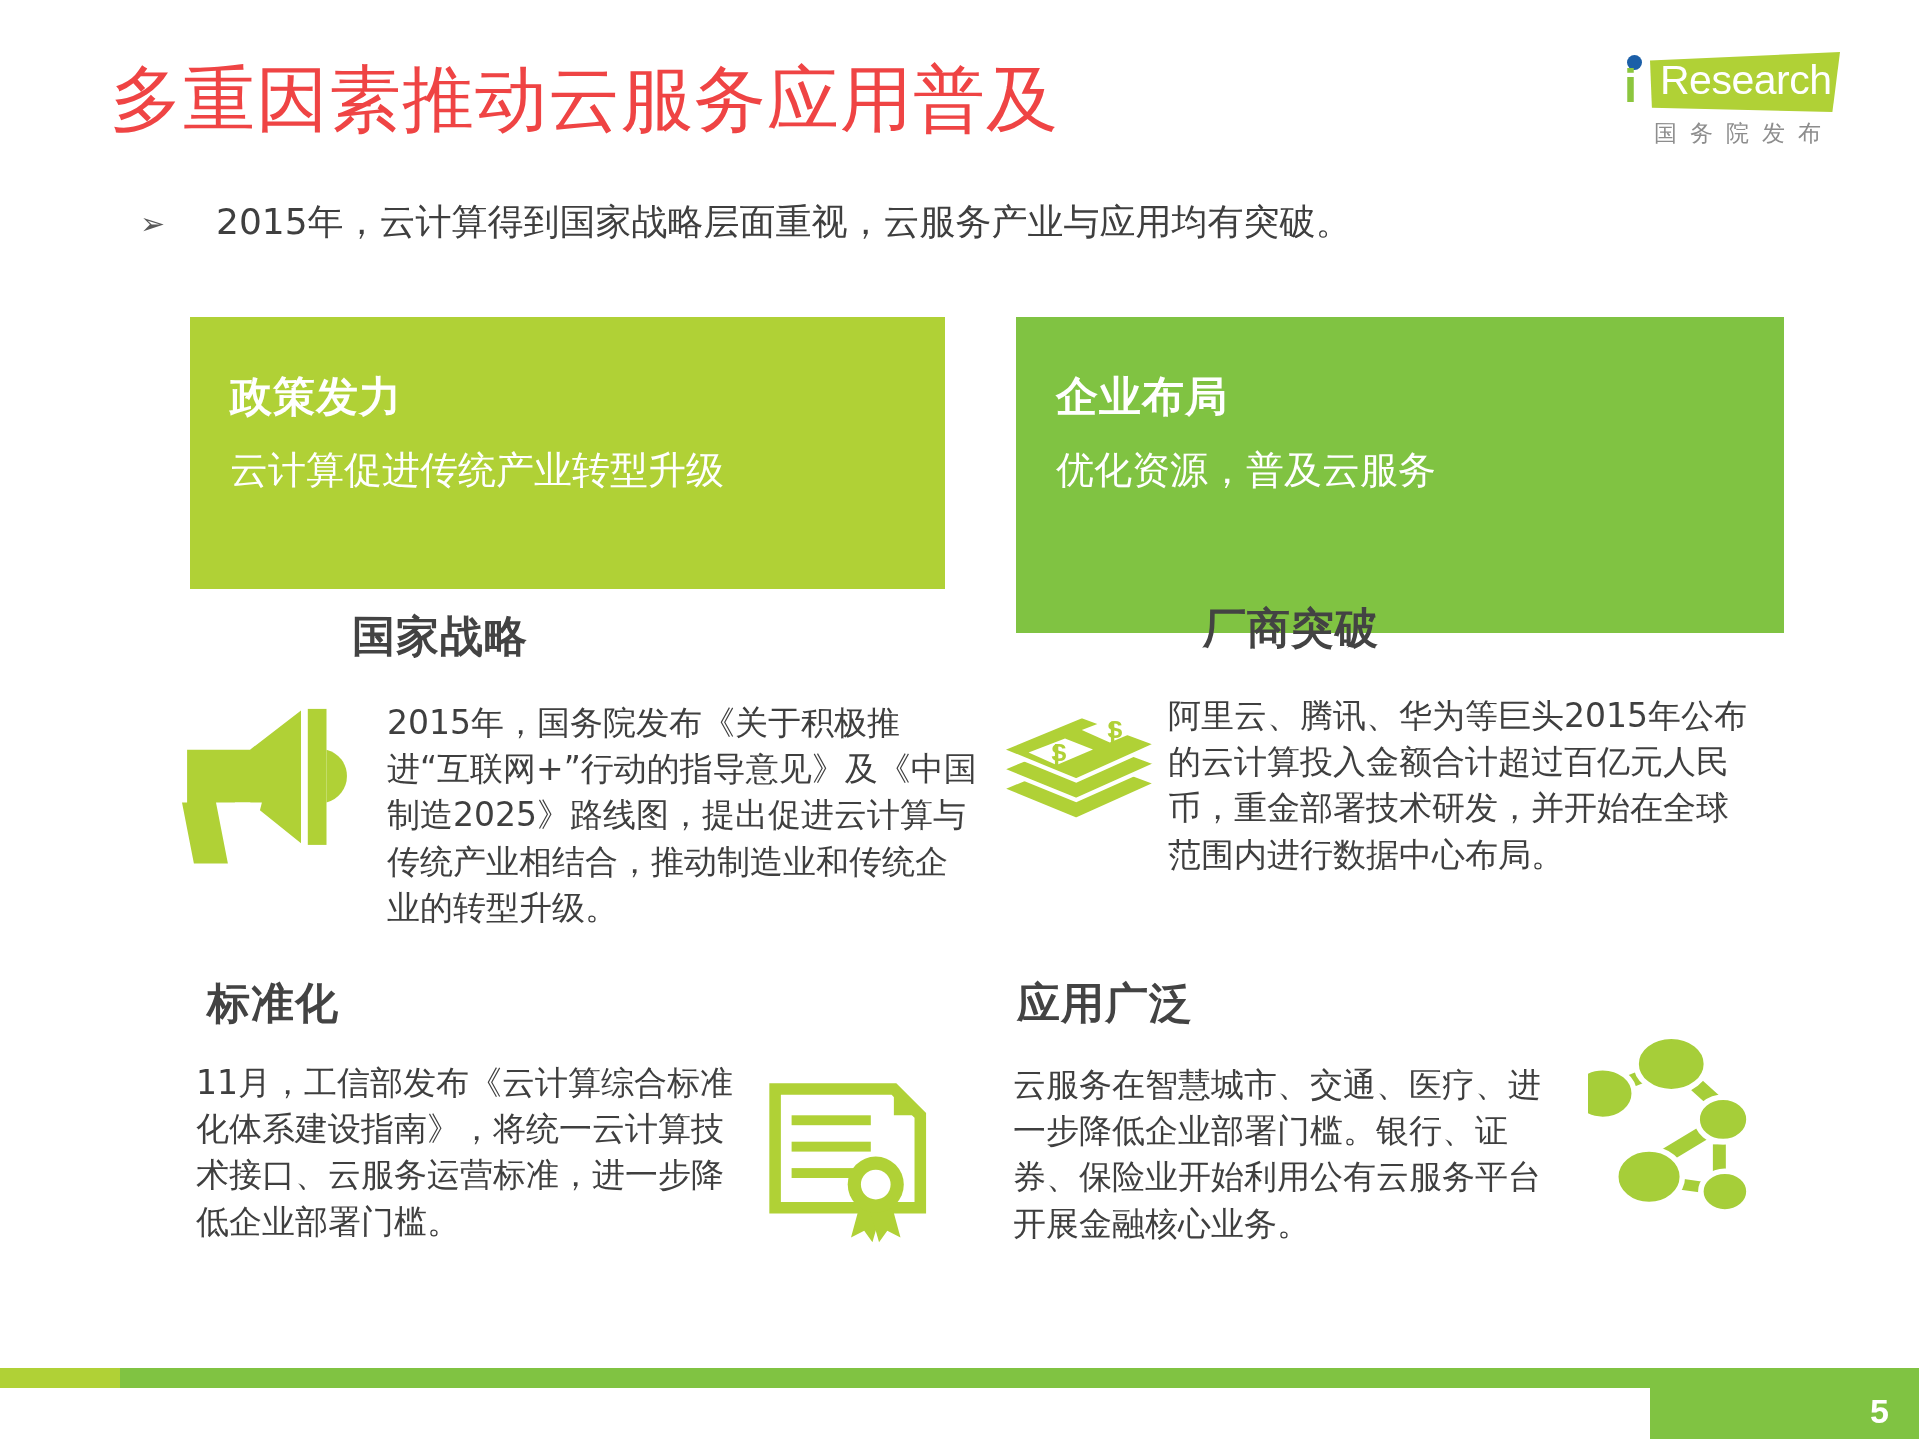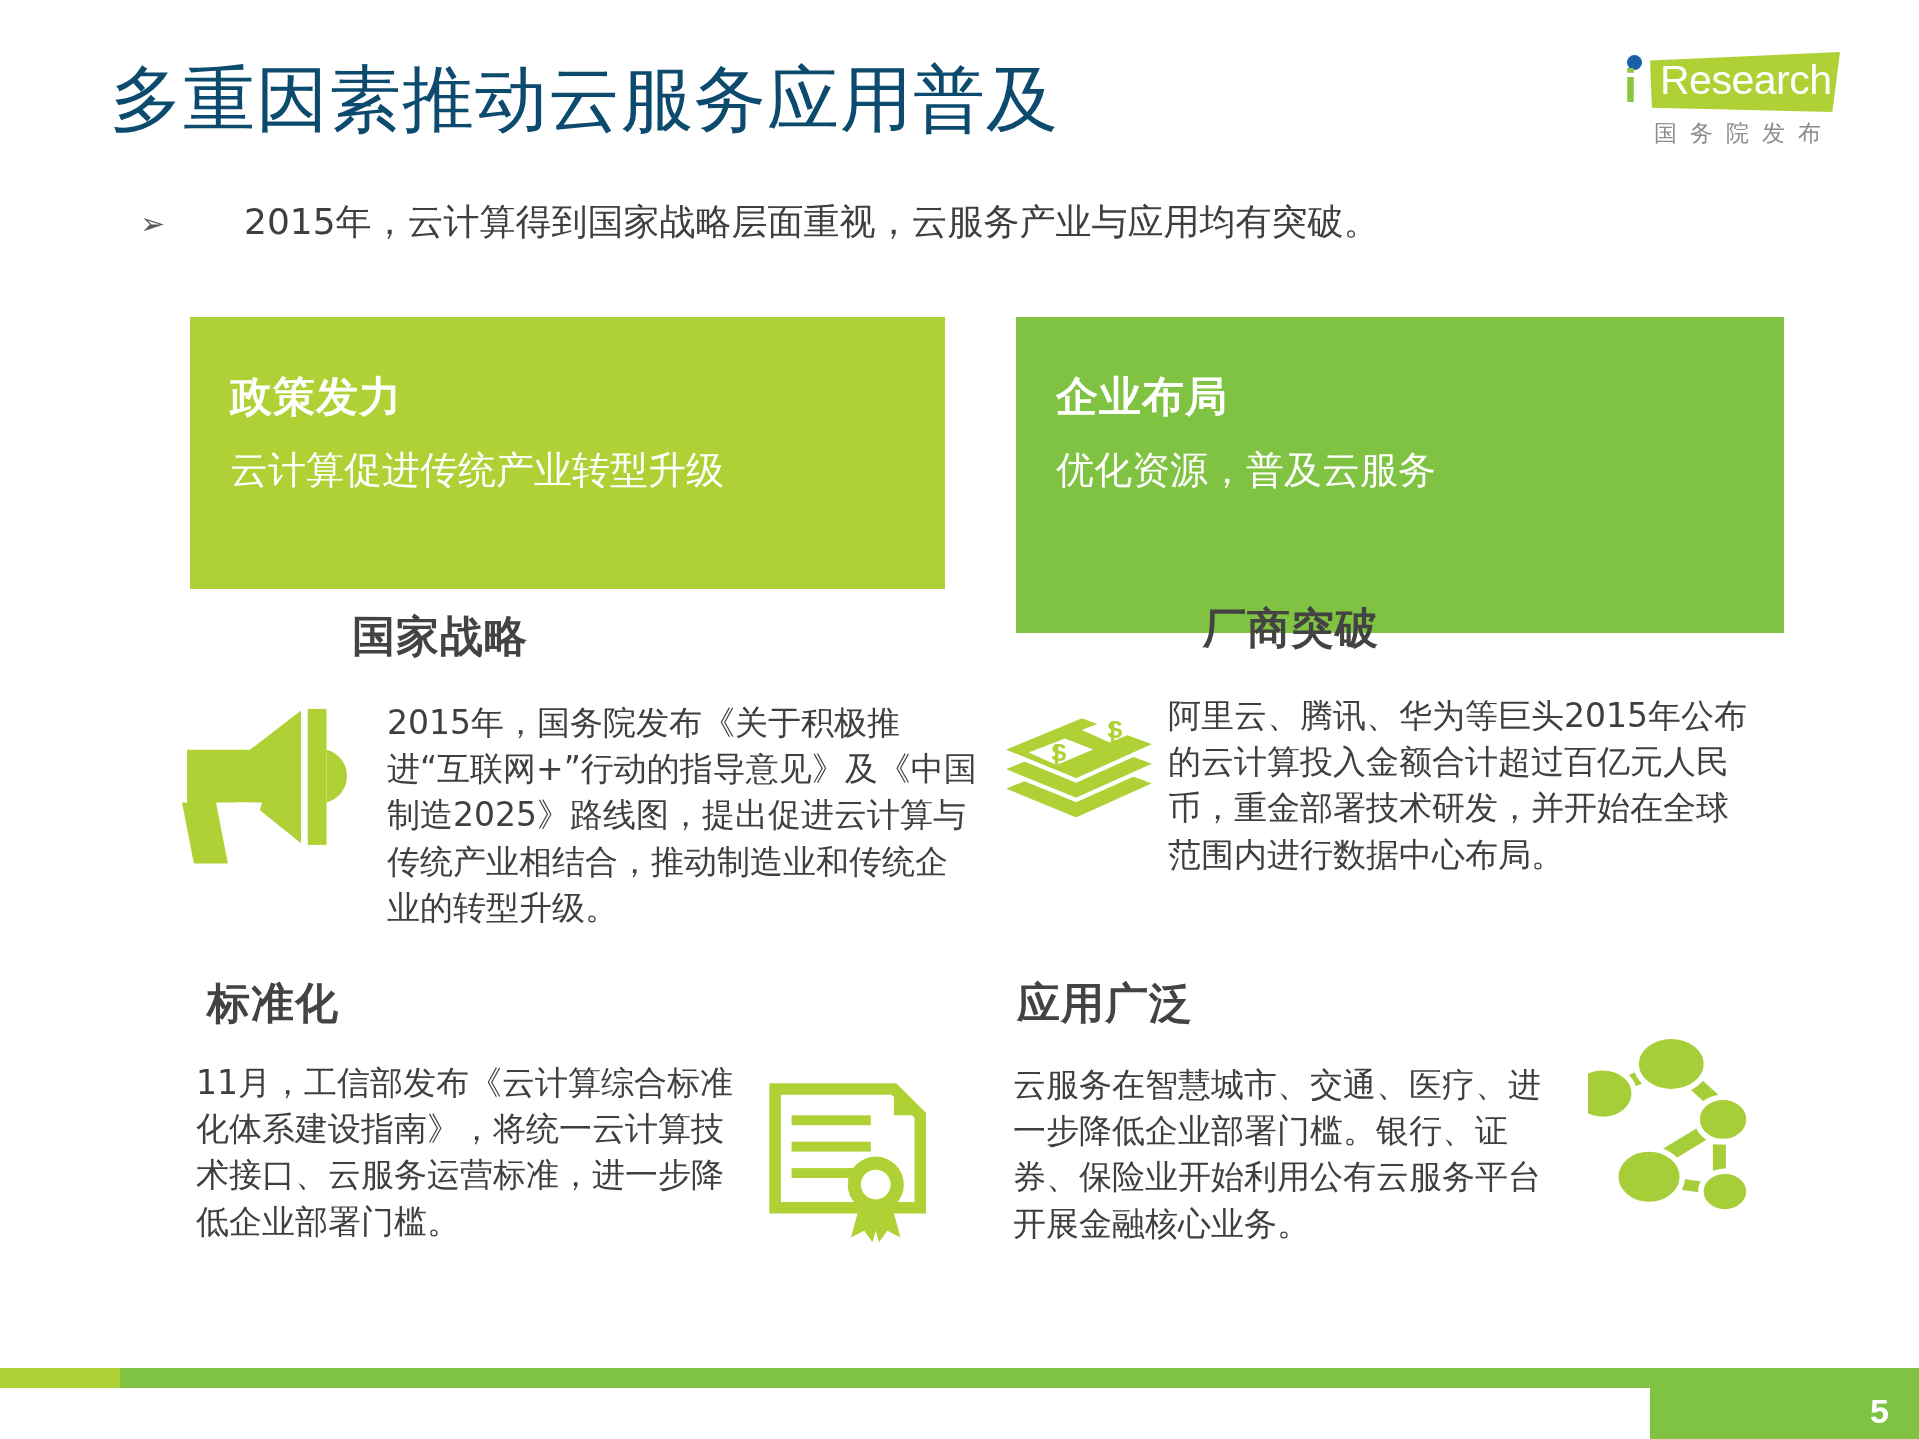--- a/index.html
+++ b/index.html
@@ -35,32 +35,32 @@
   }
   .logo-cn {
     position: absolute; left: 36px; top: 68px;
     font-size: 23px; color: #8d8d8d; letter-spacing: 13px;
     font-family: "DejaVu Sans", sans-serif;
   }
 
   
   .title {
     position: absolute; left: 110px; top: 52px;
-    font-size: 72px; color: #0c4a6e; letter-spacing: 1px;
+    font-size: 72px; color: #ef4444; letter-spacing: 1px;
     font-family: "DejaVu Sans", sans-serif; white-space: nowrap;
   }
 
   
   .bullet-row { position: absolute; left: 140px; top: 198px; display: flex; align-items: baseline; }
   .bullet-arrow {
     width: 26px; color: #595959; font-size: 30px; line-height: 1;
     font-family: "DejaVu Sans", sans-serif;
   }
   .bullet-text {
-    margin-left: 78px; font-size: 36px; color: #3f3f3f; white-space: nowrap;
+    margin-left: 50px; font-size: 36px; color: #3f3f3f; white-space: nowrap;
     font-family: "DejaVu Sans", sans-serif;
   }
 
   
   .banner { position: absolute; padding: 52px 0 0 40px; }
   .banner.left  { left: 190px;  top: 317px; width: 755px; height: 272px; background: #b0d136; padding-left: 40px; }
   .banner.right { left: 1016px; top: 317px; width: 768px; height: 316px; background: #80c342; }
   .banner-title {
     font-size: 42px; font-weight: bold; color: #ffffff;
     font-family: "DejaVu Sans", sans-serif; letter-spacing: 1px;

